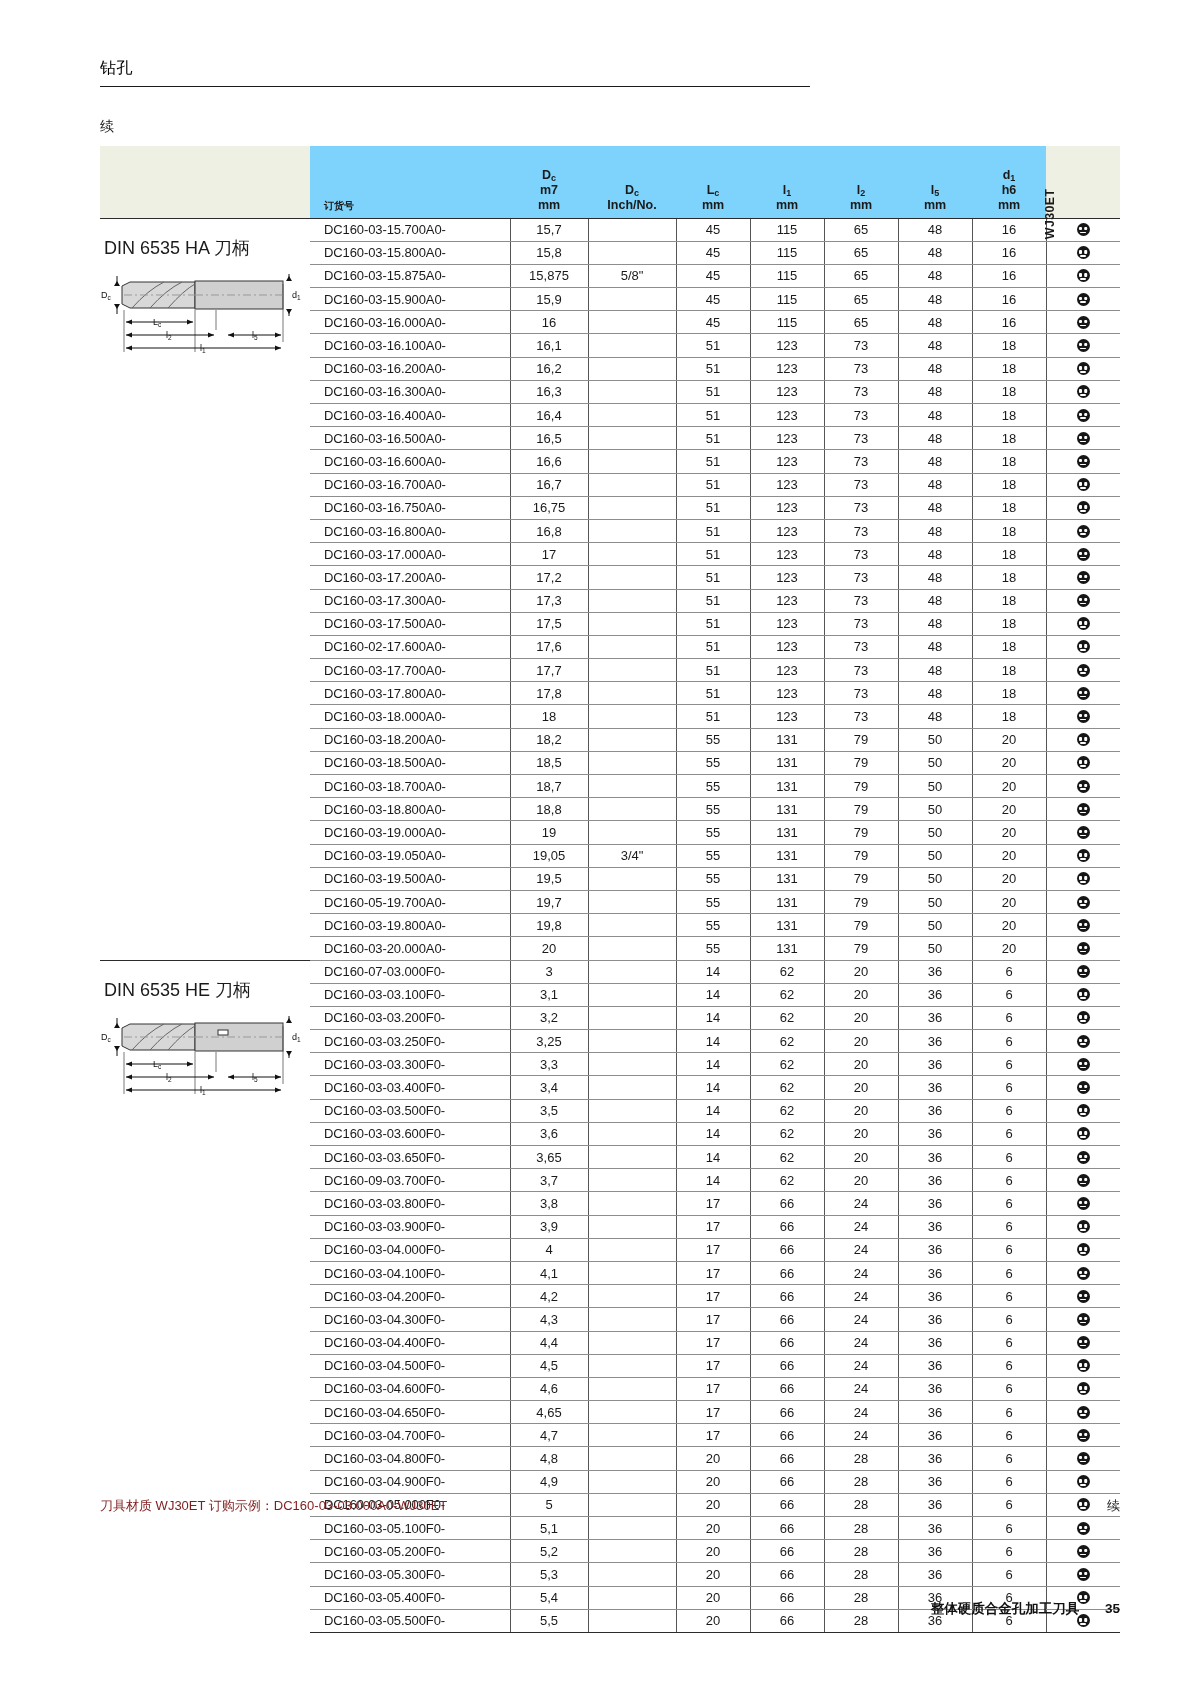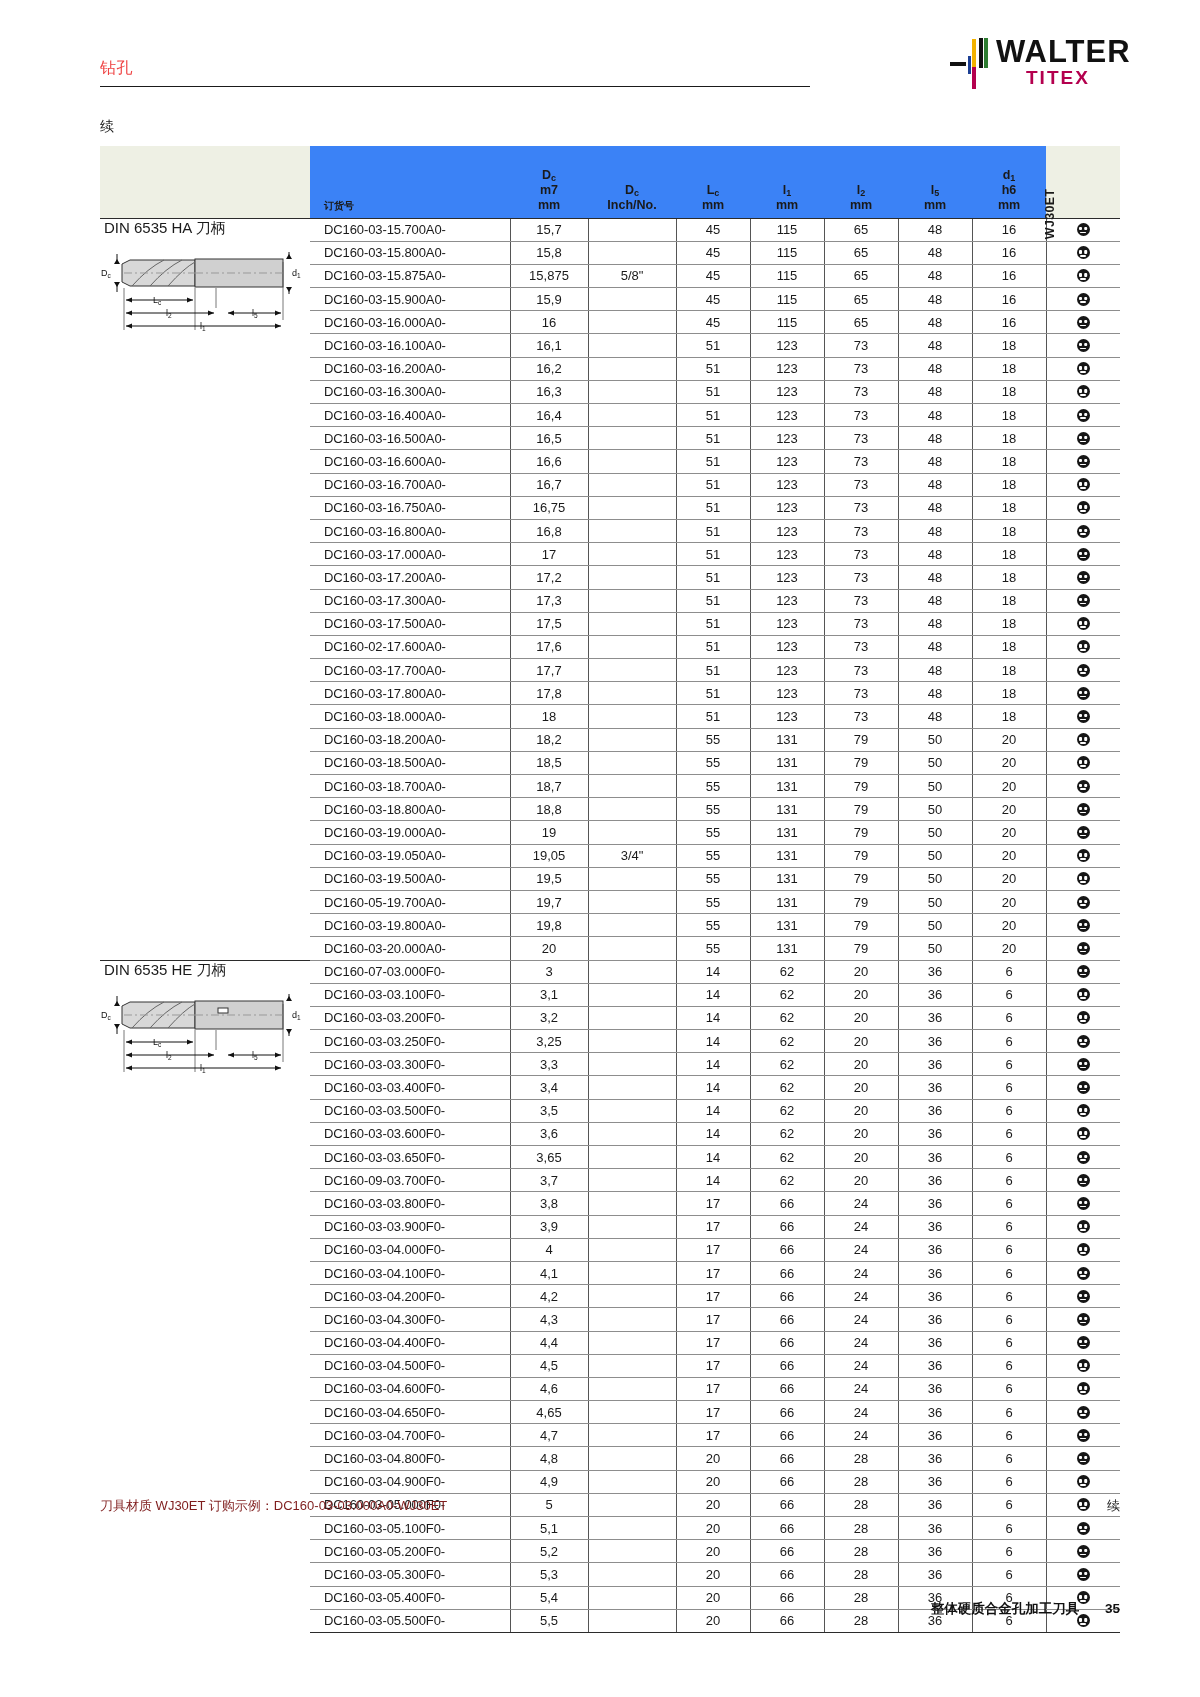--- a/index.html
+++ b/index.html
@@ -12,21 +12,21 @@
     position: relative;
     overflow: hidden;
   }
 
   .page { position: absolute; left: 0; top: 0; width: 1200px; height: 1697px; }
 
   
   .hdr { position: absolute; left: 100px; top: 48px; width: 1020px; height: 60px; }
   .hdr-title {
     position: absolute; left: 0; top: 10px;
-    font-size: 16px; font-weight: 400; letter-spacing: .5px; color: #ef4444;
+    font-size: 16px; font-weight: 400; letter-spacing: .5px; color: #000000;
   }
   .hdr-rule {
     position: absolute; left: 0; top: 38px; width: 710px; height: 1px;
     background: #1a1a1a;
   }
   .logo { position: absolute; right: 0; top: -14px; width: 180px; height: 70px; }
   .logo-bars { position: absolute; left: 10px; top: 2px; width: 46px; height: 52px; }
   .logo-bars i { position: absolute; display: block; }
   .bar-dash { left: 0px;  top: 26px; width: 16px; height: 4px;  background: #111; }
   .bar-blue { left: 18px; top: 20px; width: 3px;  height: 18px; background: #1c3f94; }
@@ -58,21 +58,21 @@
   table.spec col.c-dcm  { width: 78px; }
   table.spec col.c-dci  { width: 88px; }
   table.spec col.c-lc   { width: 74px; }
   table.spec col.c-l1   { width: 74px; }
   table.spec col.c-l2   { width: 74px; }
   table.spec col.c-l5   { width: 74px; }
   table.spec col.c-d1   { width: 74px; }
   table.spec col.c-wj   { width: 74px; }
 
   thead th {
-    background: #3b82f6;
+    background: #7dd3fc;
     vertical-align: bottom;
     padding: 0 0 5px 0;
     font-size: 12.5px;
     font-weight: 700;
     color: #1a1a1a;
     border: 0;
     height: 72px;
   }
   thead th.h-pic { background: #eef0e4; }
   thead th.h-ord { text-align: left; padding-left: 14px; font-size: 10px; }
@@ -126,21 +126,21 @@
   }
   .gem::after {
     content: "";
     position: absolute; left: 3.6px; top: 8.8px;
     width: 5.8px; height: 1.6px; background: #fff; border-radius: 1px;
   }
 
   
   .drillblock { position: absolute; left: 0; top: 0; width: 210px; }
   .din-label {
-    font-size: 15px; color: #1a1a1a; padding: 0 0 0 4px; white-space: nowrap;
+    font-size: 18px; color: #1a1a1a; padding: 17px 0 0 4px; white-space: nowrap;
   }
   .drill-svg { display: block; margin-top: 4px; }
 
   
   .footnote {
     position: absolute; left: 100px; top: 1497px;
     font-size: 13px; color: #7f1d1d;
   }
   .cont-bottom {
     position: absolute; right: 80px; top: 1497px;
@@ -154,32 +154,20 @@
   .pagefoot .pno { margin-left: 22px; }
 </style>
 </head>
 <body>
 
 <div class="page">
 
   <div class="hdr">
     <div class="hdr-title">钻孔</div>
     <div class="hdr-rule"></div>
-    <div class="logo">
-      <div class="logo-bars">
-        <i class="bar-dash"></i>
-          <i class="bar-blue"></i>
-          <i class="bar-yel"></i>
-        <i class="bar-red"></i>
-          <i class="bar-k1"></i>
-          <i class="bar-grn"></i>
-      </div>
-      <div class="logo-walter">WALTER</div>
-      <div class="logo-titex">TITEX</div>
-    </div>
   </div>
 
   <div class="cont-top">续</div>
 
   <div class="tablewrap">
     <table class="spec">
       <colgroup>
         <col class="c-pic">
           <col class="c-ord">
           <col class="c-dcm">

